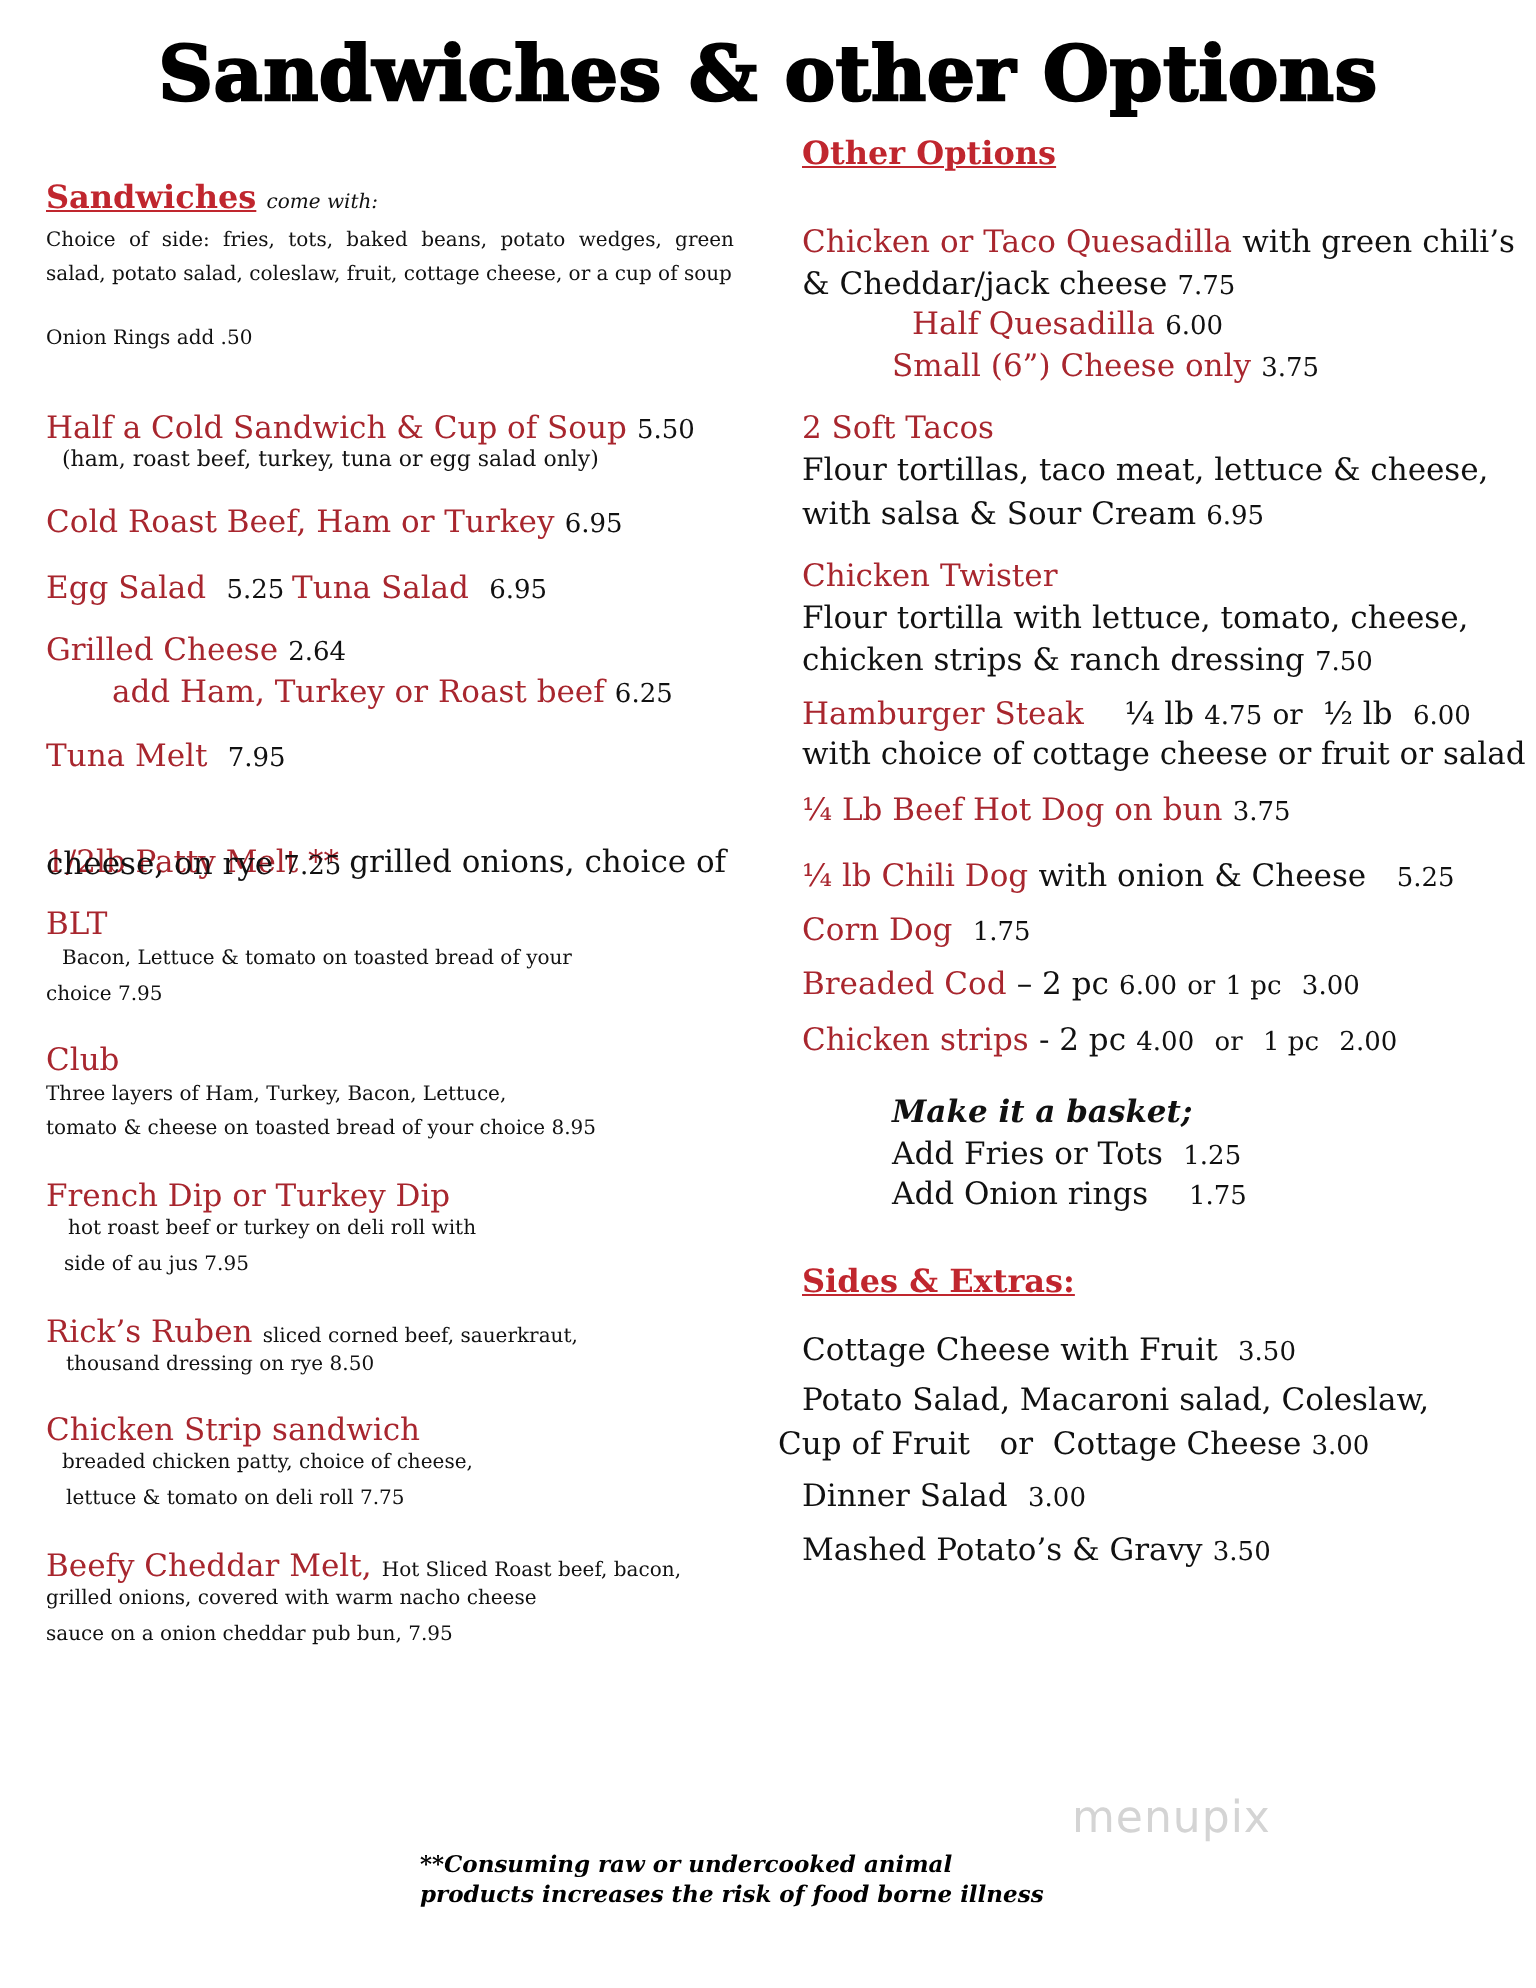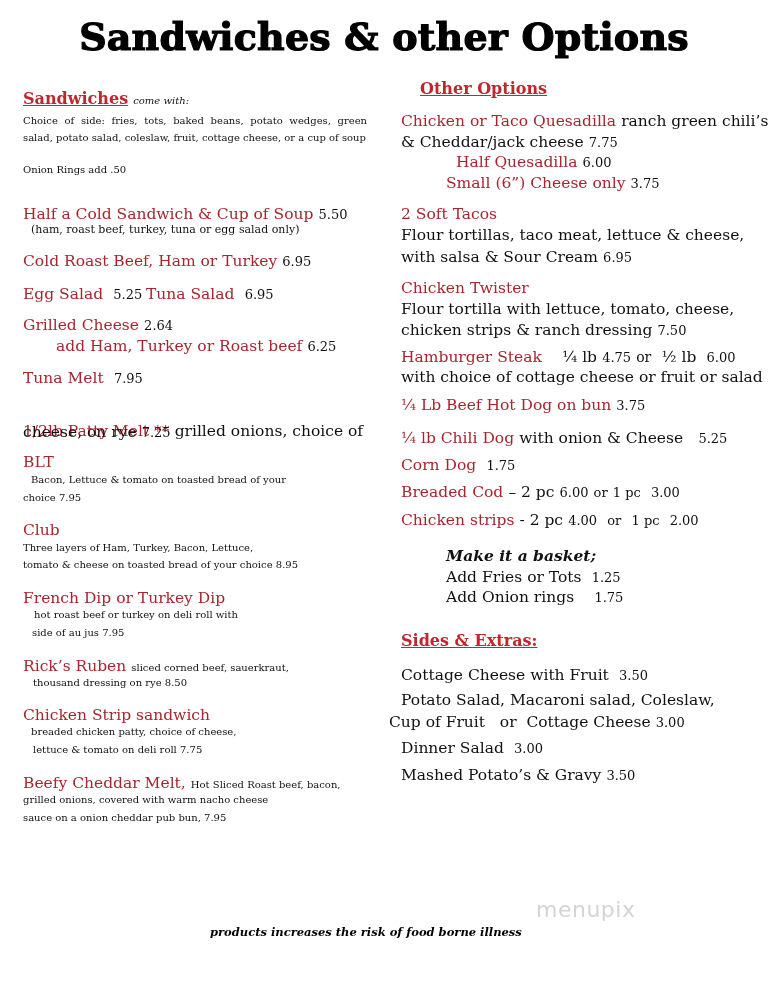--- a/index.html
+++ b/index.html
@@ -122,25 +122,25 @@
     <span class="t13">Hot Sliced Roast beef, bacon,</span>
   </div>
   <div class="item t13" style="left:23px;top:794px;">grilled onions, covered with warm nacho cheese</div>
   <div class="item t13" style="left:23px;top:812px;">
     <span>sauce on a onion cheddar pub bun,</span>
     <span>7.95</span>
   </div>
 </div>
 
 <div>
-  <div class="item hdr" style="left:401px;top:79px;margin-left:19px;">Other Options</div>
+  <div class="item hdr" style="left:401px;top:67px;">Other Options</div>
 
   <div class="item" style="left:401px;top:111px;">
     <span class="red t15">Chicken or Taco Quesadilla</span>
-    <span class="t15">ranch green chili’s</span>
+    <span class="t15">with green chili’s</span>
   </div>
   <div class="item" style="left:401px;top:132px;">
     <span class="t15">&amp; Cheddar/jack cheese</span>
     <span class="pr">7.75</span>
   </div>
   <div class="item" style="left:456px;top:152px;">
     <span class="red t15">Half Quesadilla</span>
     <span class="pr">6.00</span>
   </div>
   <div class="item" style="left:446px;top:173px;">
@@ -234,14 +234,15 @@
   </div>
   <div class="item" style="left:401px;top:765px;">
     <span class="t15">Mashed Potato’s &amp; Gravy</span>
     <span class="pr">3.50</span>
   </div>
 </div>
 
 <div class="wm">menupix</div>
 
 <div class="foot">
+  <div>**Consuming raw or undercooked animal</div>
   <div>products increases the risk of food borne illness</div>
 </div>
 
 </body></html>

